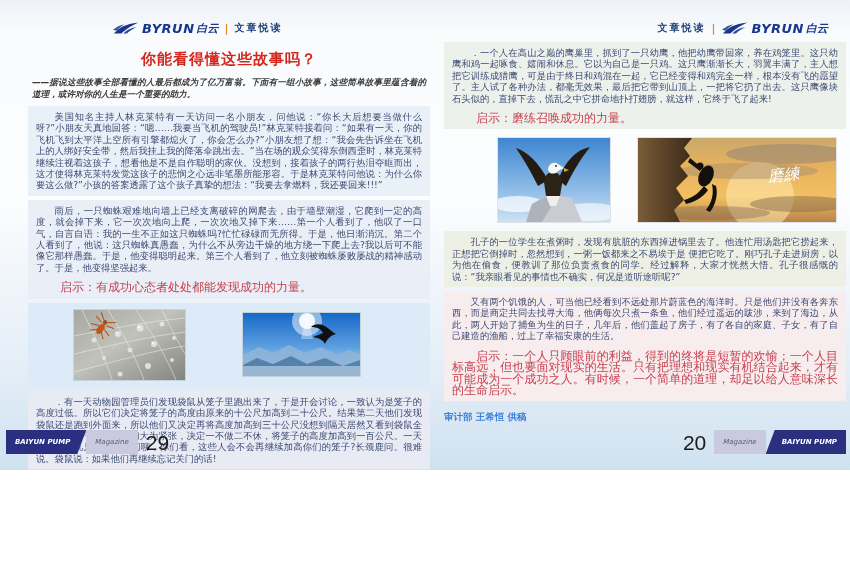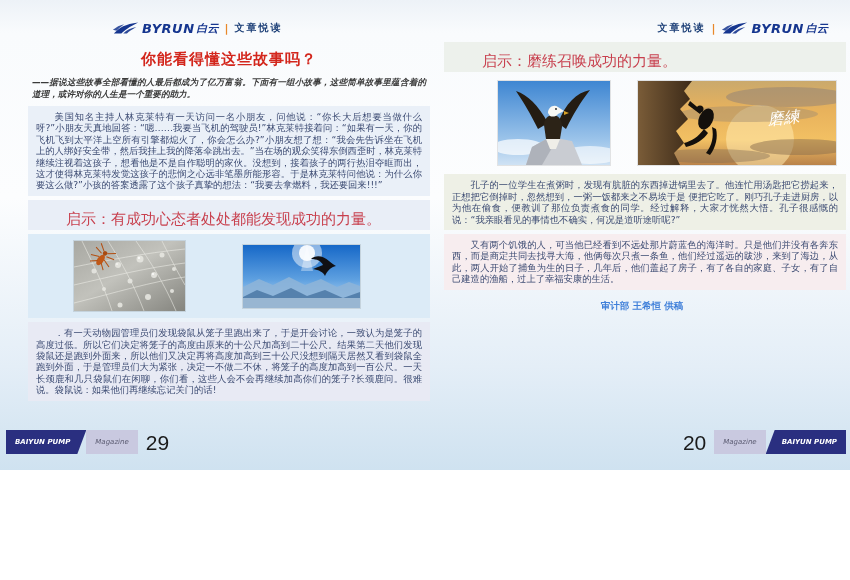--- a/index.html
+++ b/index.html
@@ -30,31 +30,31 @@
   .blk{margin-top:4px;padding:5px 8px;}
   .bg-blue{background:#eaf0f8;}
   .bg-lav{background:#eae7f2;}
   .bg-blue2{background:#e9eef7;}
   .bg-strip{background:#dcebf7;}
   .bg-lav2{background:#e8eaf4;}
   .bg-green{background:#edf1ec;}
   .bg-green2{background:#eef0e6;}
   .bg-pink{background:#f7edef;}
   .story{color:#3b4a72;font-size:9.3px;line-height:11.4px;text-align:justify;text-indent:2em;margin:0;}
-  .tip{color:#c8404e;font-size:15px;line-height:11.4px;text-align:justify;text-indent:2em;margin:0;}
+  .tip{color:#c8404e;font-size:12px;line-height:11.4px;text-align:justify;text-indent:2em;margin:0;}
   .mt{margin-top:9px;}
 
   
   .photo-row{display:flex;align-items:center;}
   .photo-row-l{gap:58px;padding:7px 0 7px 46px;}
   .photo-row-r{gap:28px;padding:5px 0 5px 54px;margin-top:4px;}
   .photo{outline:1px solid rgba(0,0,0,.10);display:block;}
 
   
-  .attribution{text-align:center;color:#3f7fd9;font-size:9.5px;font-weight:bold;margin:10px 6px 0 0;}
+  .attribution{text-align:left;color:#3f7fd9;font-size:9.5px;font-weight:bold;margin:10px 6px 0 0;}
 
   
   .footer{position:absolute;bottom:16px;display:flex;align-items:center;}
   .footer-l{left:6px;}
   .footer-r{right:4px;}
   .band{font-size:7px;padding:8px 9px;line-height:8px;white-space:nowrap;}
   .band.dark{background:#2a2f80;color:#ffffff;font-weight:bold;font-style:italic;
     clip-path:polygon(0 0,100% 0,calc(100% - 9px) 100%,0 100%);padding-right:16px;}
   .band.dark-r{clip-path:polygon(9px 0,100% 0,100% 100%,0 100%);padding-left:16px;padding-right:9px;}
   .band.light{background:#c9c9e0;color:#5a5a70;font-style:italic;}
@@ -82,20 +82,21 @@
 
     <h1 class="title">你能看得懂这些故事吗？</h1>
     <p class="subtitle">——据说这些故事全部看懂的人最后都成为了亿万富翁。下面有一组小故事，这些简单故事里蕴含着的道理，或许对你的人生是一个重要的助力。</p>
 
     <div class="blk bg-blue">
       <p class="story">美国知名主持人林克莱特有一天访问一名小朋友，问他说：“你长大后想要当做什么呀?”小朋友天真地回答：“嗯……我要当飞机的驾驶员!”林克莱特接着问：“如果有一天，你的飞机飞到太平洋上空所有引擎都熄火了，你会怎么办?”小朋友想了想：“我会先告诉坐在飞机上的人绑好安全带，然后我挂上我的降落伞跳出去。”当在场的观众笑得东倒西歪时，林克莱特继续注视着这孩子，想看他是不是自作聪明的家伙。没想到，接着孩子的两行热泪夺眶而出，这才使得林克莱特发觉这孩子的悲悯之心远非笔墨所能形容。于是林克莱特问他说：为什么你要这么做?”小孩的答案透露了这个孩子真挚的想法：“我要去拿燃料，我还要回来!!!”</p>
     </div>
 
 
     <div class="blk bg-blue2">
+      <p class="story">雨后，一只蜘蛛艰难地向墙上已经支离破碎的网爬去，由于墙壁潮湿，它爬到一定的高度，就会掉下来，它一次次地向上爬，一次次地又掉下来……第一个人看到了，他叹了一口气，自言自语：我的一生不正如这只蜘蛛吗?忙忙碌碌而无所得。于是，他日渐消沉。第二个人看到了，他说：这只蜘蛛真愚蠢，为什么不从旁边干燥的地方绕一下爬上去?我以后可不能像它那样愚蠢。于是，他变得聪明起来。第三个人看到了，他立刻被蜘蛛屡败屡战的精神感动了。于是，他变得坚强起来。</p>
       <p class="tip mt">启示：有成功心态者处处都能发现成功的力量。</p>
     </div>
 
     <div class="blk bg-strip photo-row photo-row-l">
       <svg class="photo" width="111" height="70" viewBox="0 0 111 70">
         <defs>
           <linearGradient id="spbg" x1="0" y1="0" x2="1" y2="1">
             <stop offset="0" stop-color="#a8a8a2"></stop>
               <stop offset="0.45" stop-color="#c2c2bc"></stop>
               <stop offset="1" stop-color="#84847e"></stop>
@@ -177,20 +178,21 @@
           <path d="M2 13 C8 6 14 3 28 1 C18 6 14 9 10 13 Z" fill="#16368f"></path>
           <path d="M1 9 C5 6 8 4 13 3 C9 6 7 8 5 10 Z" fill="#16368f" opacity="0.85"></path>
           <path d="M12 13 C16 9 20 7 26 6 C21 9 18 11 16 13 Z" fill="#16368f" opacity="0.9"></path>
         </svg>
         <span class="brand-en">BYRUN</span>
           <span class="brand-cn">白云</span>
       </span>
     </div>
 
     <div class="blk bg-green">
+      <p class="story">．一个人在高山之巅的鹰巢里，抓到了一只幼鹰，他把幼鹰带回家，养在鸡笼里。这只幼鹰和鸡一起啄食、嬉闹和休息。它以为自己是一只鸡。这只鹰渐渐长大，羽翼丰满了，主人想把它训练成猎鹰，可是由于终日和鸡混在一起，它已经变得和鸡完全一样，根本没有飞的愿望了。主人试了各种办法，都毫无效果，最后把它带到山顶上，一把将它扔了出去。这只鹰像块石头似的，直掉下去，慌乱之中它拼命地扑打翅膀，就这样，它终于飞了起来!</p>
       <p class="tip mt">启示：磨练召唤成功的力量。</p>
     </div>
 
     <div class="photo-row photo-row-r">
       <svg class="photo" width="112" height="84" viewBox="0 0 112 84">
         <defs>
           <linearGradient id="bea" x1="0" y1="0" x2="0" y2="1">
             <stop offset="0" stop-color="#3e86d2"></stop>
               <stop offset="0.7" stop-color="#9cc4ea"></stop>
               <stop offset="1" stop-color="#cfe2f4"></stop>
@@ -239,20 +241,21 @@
         <text x="130" y="44" font-size="16" font-style="italic" fill="#ffffff" font-family="DejaVu Serif, serif" transform="rotate(-6 130 44)">磨練</text>
       </svg>
     </div>
 
     <div class="blk bg-green2">
       <p class="story">孔子的一位学生在煮粥时，发现有肮脏的东西掉进锅里去了。他连忙用汤匙把它捞起来，正想把它倒掉时，忽然想到，一粥一饭都来之不易埃于是 便把它吃了。刚巧孔子走进厨房，以为他在偷食，便教训了那位负责煮食的同学。经过解释，大家才恍然大悟。孔子很感慨的说：“我亲眼看见的事情也不确实，何况是道听途听呢?”</p>
     </div>
 
     <div class="blk bg-pink">
       <p class="story">又有两个饥饿的人，可当他已经看到不远处那片蔚蓝色的海洋时。只是他们并没有各奔东西，而是商定共同去找寻大海，他俩每次只煮一条鱼，他们经过遥远的跋涉，来到了海边，从此，两人开始了捕鱼为生的日子，几年后，他们盖起了房子，有了各自的家庭、子女，有了自己建造的渔船，过上了幸福安康的生活。</p>
+      <p class="tip mt">启示：一个人只顾眼前的利益，得到的终将是短暂的欢愉；一个人目标高远，但也要面对现实的生活。只有把理想和现实有机结合起来，才有可能成为一个成功之人。有时候，一个简单的道理，却足以给人意味深长的生命启示。</p>
     </div>
 
     <p class="attribution">审计部 王希恒 供稿</p>
   </div>
 
   <div class="footer footer-l">
     <span class="band dark">BAIYUN PUMP</span>
     <span class="band light">Magazine</span>
     <span class="pnum">29</span>
   </div>

